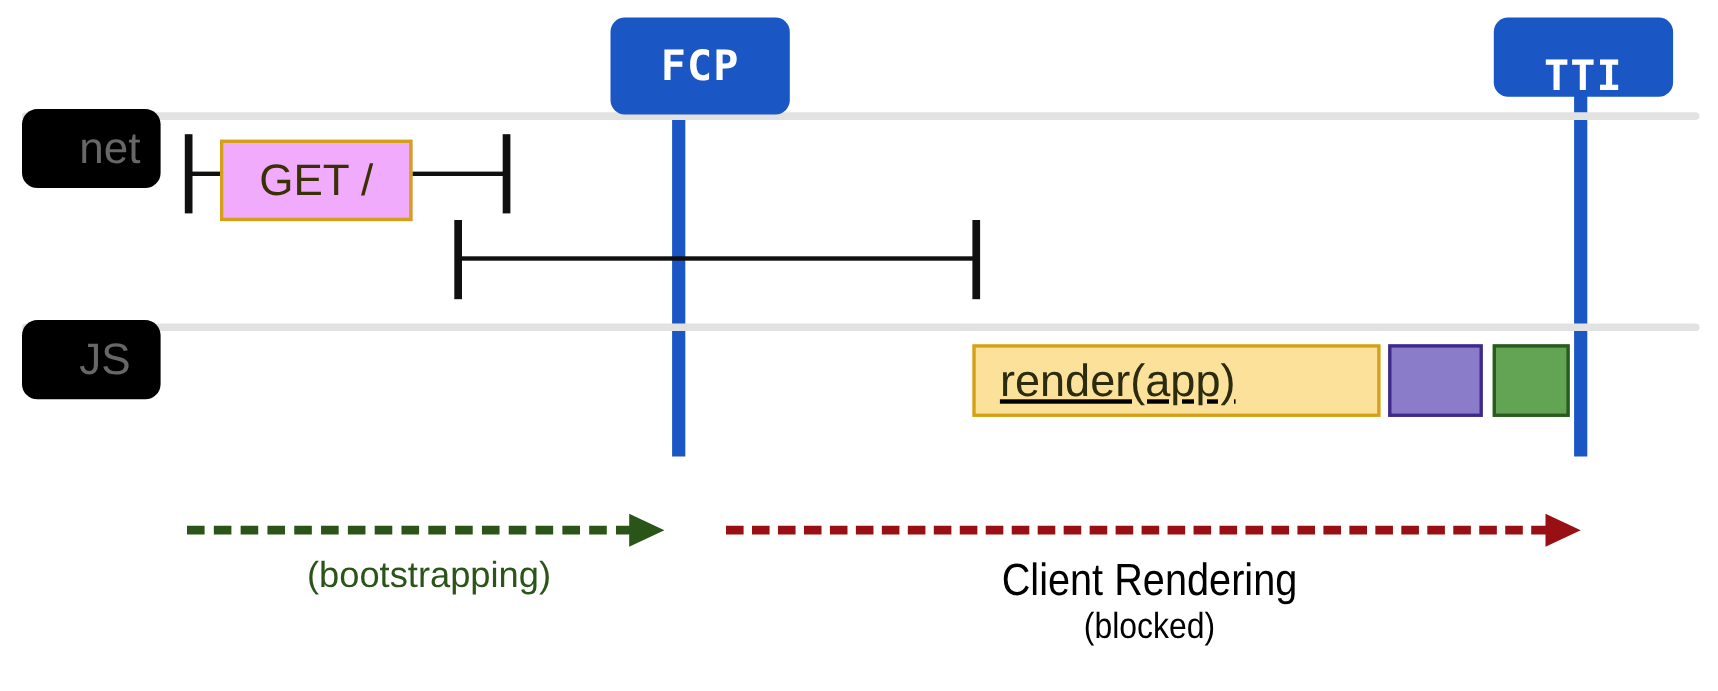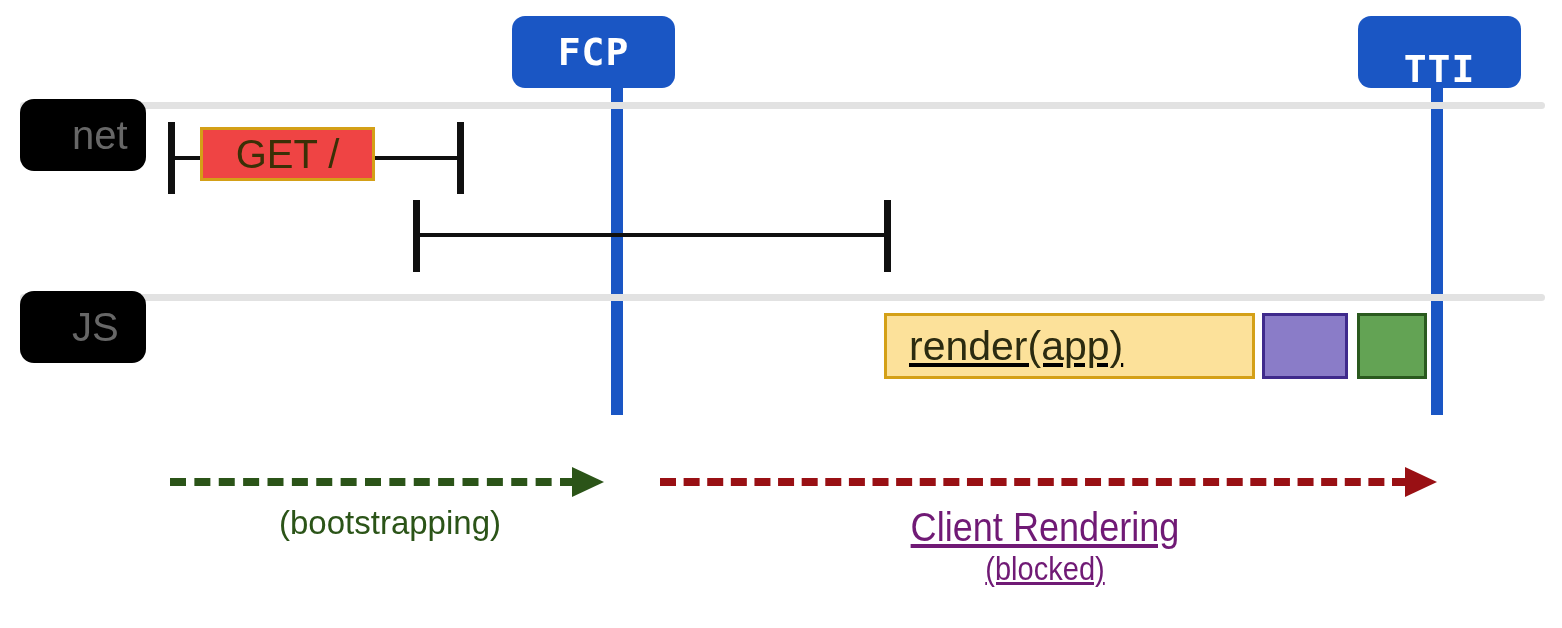--- a/index.html
+++ b/index.html
@@ -159,47 +159,47 @@
   <div class="lane-pill" style="left:20px; top:99px; width:126px; height:72px;">
     <span>net</span>
   </div>
   <div class="lane-pill" style="left:20px; top:291px; width:126px; height:72px;">
     <span>JS</span>
   </div>
 
   <div class="whisker-line" style="left:170px; top:156px; width:292px;"></div>
   <div class="whisker-cap" style="left:168px; top:122px; height:72px;"></div>
   <div class="whisker-cap" style="left:457px; top:122px; height:72px;"></div>
-  <div class="req-box" style="left:200px; top:127px; width:175px; height:54px; background:#ef4444; border-color:#d4a017;">
+  <div class="req-box" style="left:200px; top:127px; width:175px; height:74px; background:#f0abfc; border-color:#d4a017;">
     <span style="color:#3a3006;">GET /</span>
   </div>
 
   <div class="whisker-line" style="left:415px; top:233px; width:472px;"></div>
   <div class="whisker-cap" style="left:413px; top:200px; height:72px;"></div>
   <div class="whisker-cap" style="left:884px; top:200px; height:72px;"></div>
 
   <div class="task-box" style="left:884px; top:313px; width:371px; height:66px; background:#fce19a; border-color:#d4a017;">
     <span>render(app)</span>
   </div>
   <div class="task-box" style="left:1262px; top:313px; width:86px; height:66px; background:#8a7cc8; border-color:#3f2a8c;"></div>
   <div class="task-box" style="left:1357px; top:313px; width:70px; height:66px; background:#63a354; border-color:#2a5a1e;"></div>
 
-  <div class="marker-badge" style="left:512px; top:16px; width:163px; height:72px;">
+  <div class="marker-badge" style="left:555px; top:16px; width:163px; height:88px;">
     <span>FCP</span>
   </div>
   <div class="marker-badge" style="left:1358px; top:16px; width:163px; height:72px;align-items:flex-end;">
     <span>TTI</span>
   </div>
 
   <div class="phase-arrow-line" style="left:170px; top:478px; width:406px; border-top-color:#2b5418;"></div>
   <div class="phase-arrow-head" style="left:572px; top:467px; border-left:32px solid #2b5418;"></div>
   <div class="phase-label" style="left:190px; top:505px; width:400px; color:#2b5418;">
     <span class="secondary">(bootstrapping)</span>
   </div>
 
   <div class="phase-arrow-line" style="left:660px; top:478px; width:748px; border-top-color:#991014;"></div>
   <div class="phase-arrow-head" style="left:1405px; top:467px; border-left:32px solid #991014;"></div>
-  <div class="phase-label condensed" style="left:795px; top:505px; width:500px; color:#701a75;text-decoration:underline;">
+  <div class="phase-label condensed" style="left:795px; top:505px; width:500px; color:#000000;">
     <span class="primary">Client Rendering</span>
     <span class="secondary">(blocked)</span>
   </div>
 
 </div>
 
 </body></html>

